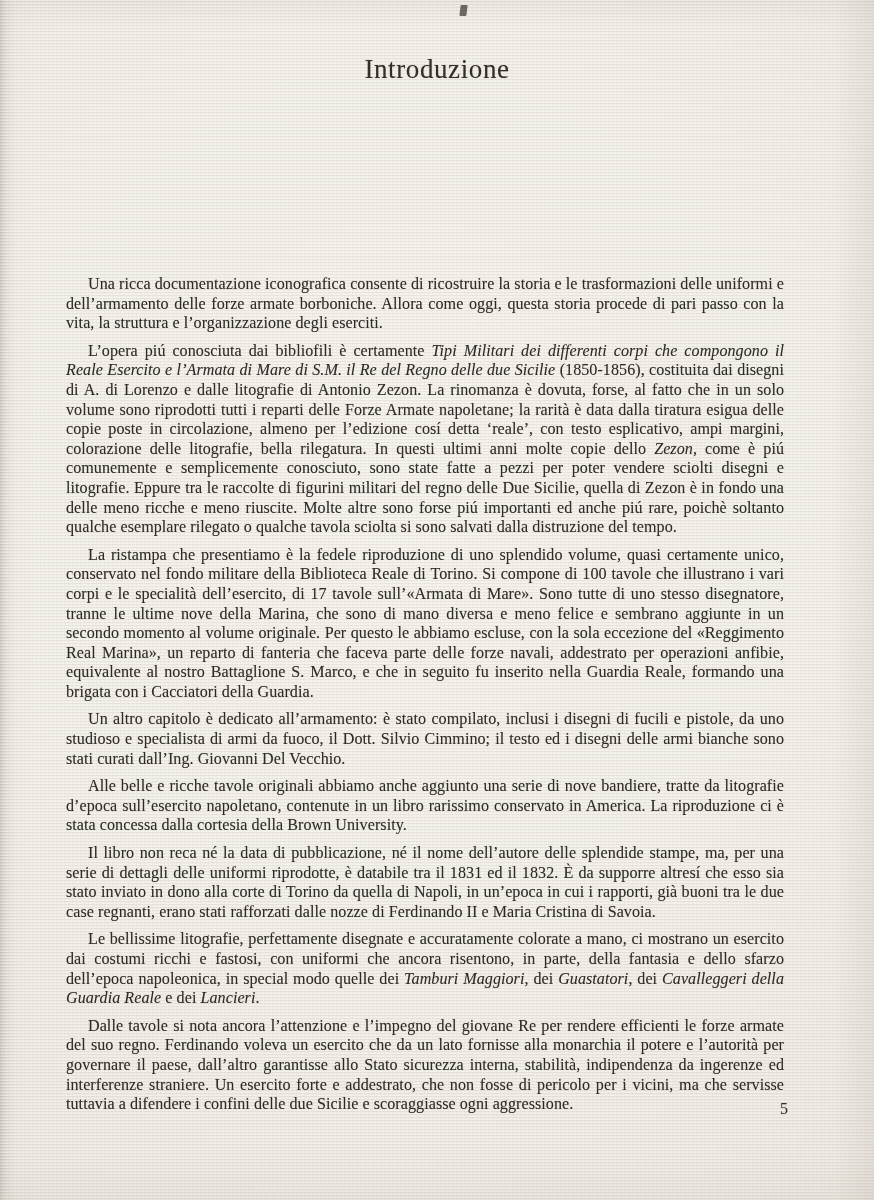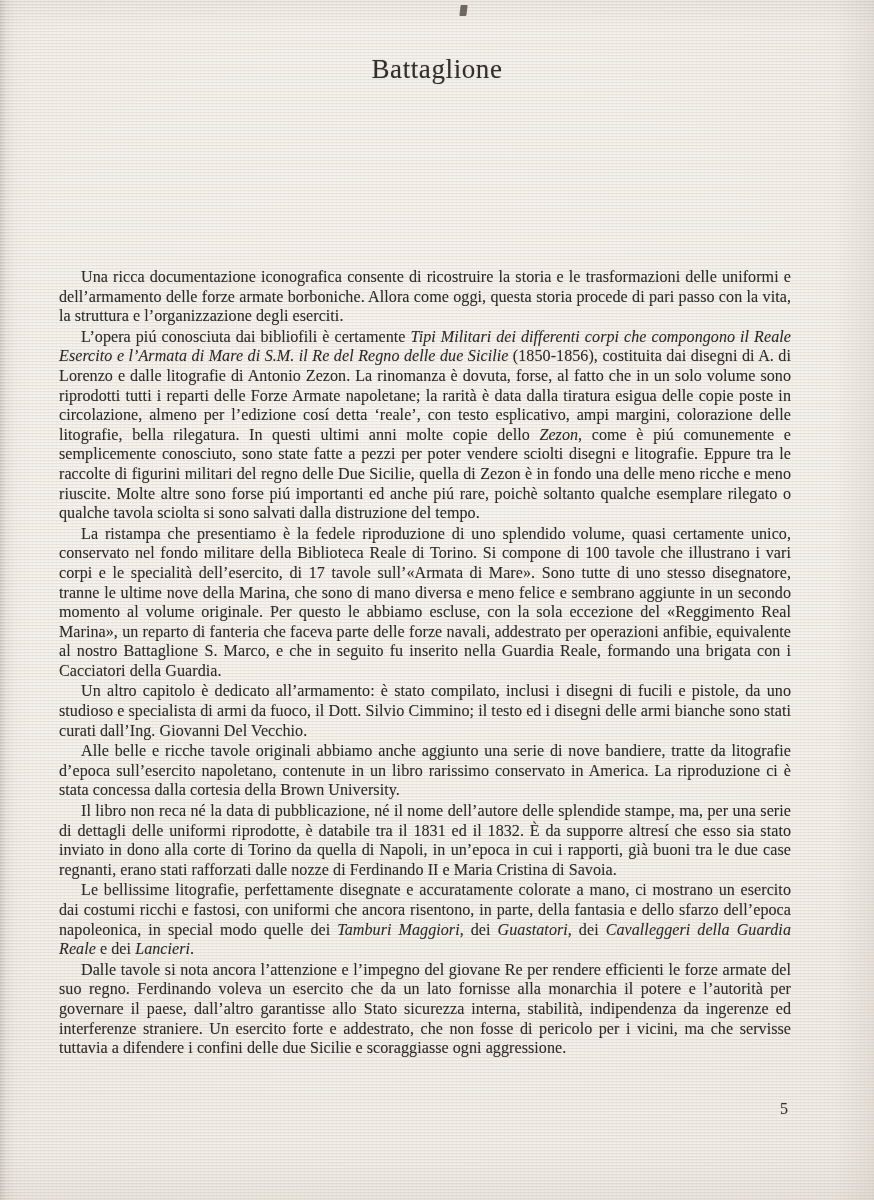--- a/index.html
+++ b/index.html
@@ -105,21 +105,21 @@
     width: 734px;
     font-size: 16.1px;
     line-height: 19.6px;
     color: #2e2b27;
     text-align: justify;
     text-justify: inter-word;
     letter-spacing: 0.05px;
     text-shadow: 0 0 0.7px rgba(55,50,45,0.28);
   }
   #body-text p {
-    margin: 1px;
+    margin: 8px;
     text-indent: 22px;
     hyphens: manual;
   }
   #body-text i {
   }
 
   #page-number {
     position: absolute;
     right: 86px;
     top: 1100px;
@@ -131,21 +131,21 @@
 </head>
 <body>
 
 <div id="page">
 
   <div id="texture"></div>
   <div id="grain"></div>
   <div id="vignette"></div>
   <div id="speck"></div>
 
-  <h1 id="chapter-title">Battaglione</h1>
+  <h1 id="chapter-title">Introduzione</h1>
 
   <div id="body-text">
       <p><span>Una ricca documentazione iconografica consente di ricostruire la storia e le trasformazioni delle uniformi e dell’armamento delle forze armate borboniche. Allora come oggi, questa storia procede di pari passo con la vita, la struttura e l’organizzazione degli eserciti.</span></p>
       <p><span>L’opera piú conosciuta dai bibliofili è certamente </span><i>Tipi Militari dei differenti corpi che compongono il Reale Esercito e l’Armata di Mare di S.M. il Re del Regno delle due Sicilie</i><span> (1850-1856), costituita dai disegni di A. di Lorenzo e dalle litografie di Antonio Zezon. La rinomanza è dovuta, forse, al fatto che in un solo volume sono riprodotti tutti i reparti delle Forze Armate napoletane; la rarità è data dalla tiratura esigua delle copie poste in circolazione, almeno per l’edizione cosí detta ‘reale’, con testo esplicativo, ampi margini, colorazione delle litografie, bella rilegatura. In questi ultimi anni molte copie dello </span><i>Zezon</i><span>, come è piú comunemente e semplicemente conosciuto, sono state fatte a pezzi per poter vendere sciolti disegni e litografie. Eppure tra le raccolte di figurini militari del regno delle Due Sicilie, quella di Zezon è in fondo una delle meno ricche e meno riuscite. Molte altre sono forse piú importanti ed anche piú rare, poichè soltanto qualche esemplare rilegato o qualche tavola sciolta si sono salvati dalla distruzione del tempo.</span></p>
       <p><span>La ristampa che presentiamo è la fedele riproduzione di uno splendido volume, quasi certamente unico, conservato nel fondo militare della Biblioteca Reale di Torino. Si compone di 100 tavole che illustrano i vari corpi e le specialità dell’esercito, di 17 tavole sull’«Armata di Mare». Sono tutte di uno stesso disegnatore, tranne le ultime nove della Marina, che sono di mano diversa e meno felice e sembrano aggiunte in un secondo momento al volume originale. Per questo le abbiamo escluse, con la sola eccezione del «Reggimento Real Marina», un reparto di fanteria che faceva parte delle forze navali, addestrato per operazioni anfibie, equivalente al nostro Battaglione S. Marco, e che in seguito fu inserito nella Guardia Reale, formando una brigata con i Cacciatori della Guardia.</span></p>
       <p><span>Un altro capitolo è dedicato all’armamento: è stato compilato, inclusi i disegni di fucili e pistole, da uno studioso e specialista di armi da fuoco, il Dott. Silvio Cimmino; il testo ed i disegni delle armi bianche sono stati curati dall’Ing. Giovanni Del Vecchio.</span></p>
       <p><span>Alle belle e ricche tavole originali abbiamo anche aggiunto una serie di nove bandiere, tratte da litografie d’epoca sull’esercito napoletano, contenute in un libro rarissimo conservato in America. La riproduzione ci è stata concessa dalla cortesia della Brown University.</span></p>
       <p><span>Il libro non reca né la data di pubblicazione, né il nome dell’autore delle splendide stampe, ma, per una serie di dettagli delle uniformi riprodotte, è databile tra il 1831 ed il 1832. È da supporre altresí che esso sia stato inviato in dono alla corte di Torino da quella di Napoli, in un’epoca in cui i rapporti, già buoni tra le due case regnanti, erano stati rafforzati dalle nozze di Ferdinando II e Maria Cristina di Savoia.</span></p>
       <p><span>Le bellissime litografie, perfettamente disegnate e accuratamente colorate a mano, ci mostrano un esercito dai costumi ricchi e fastosi, con uniformi che ancora risentono, in parte, della fantasia e dello sfarzo dell’epoca napoleonica, in special modo quelle dei </span><i>Tamburi Maggiori</i><span>, dei </span><i>Guastatori</i><span>, dei </span><i>Cavalleggeri della Guardia Reale</i><span> e dei </span><i>Lancieri</i><span>.</span></p>
       <p><span>Dalle tavole si nota ancora l’attenzione e l’impegno del giovane Re per rendere efficienti le forze armate del suo regno. Ferdinando voleva un esercito che da un lato fornisse alla monarchia il potere e l’autorità per governare il paese, dall’altro garantisse allo Stato sicurezza interna, stabilità, indipendenza da ingerenze ed interferenze straniere. Un esercito forte e addestrato, che non fosse di pericolo per i vicini, ma che servisse tuttavia a difendere i confini delle due Sicilie e scoraggiasse ogni aggressione.</span></p>

